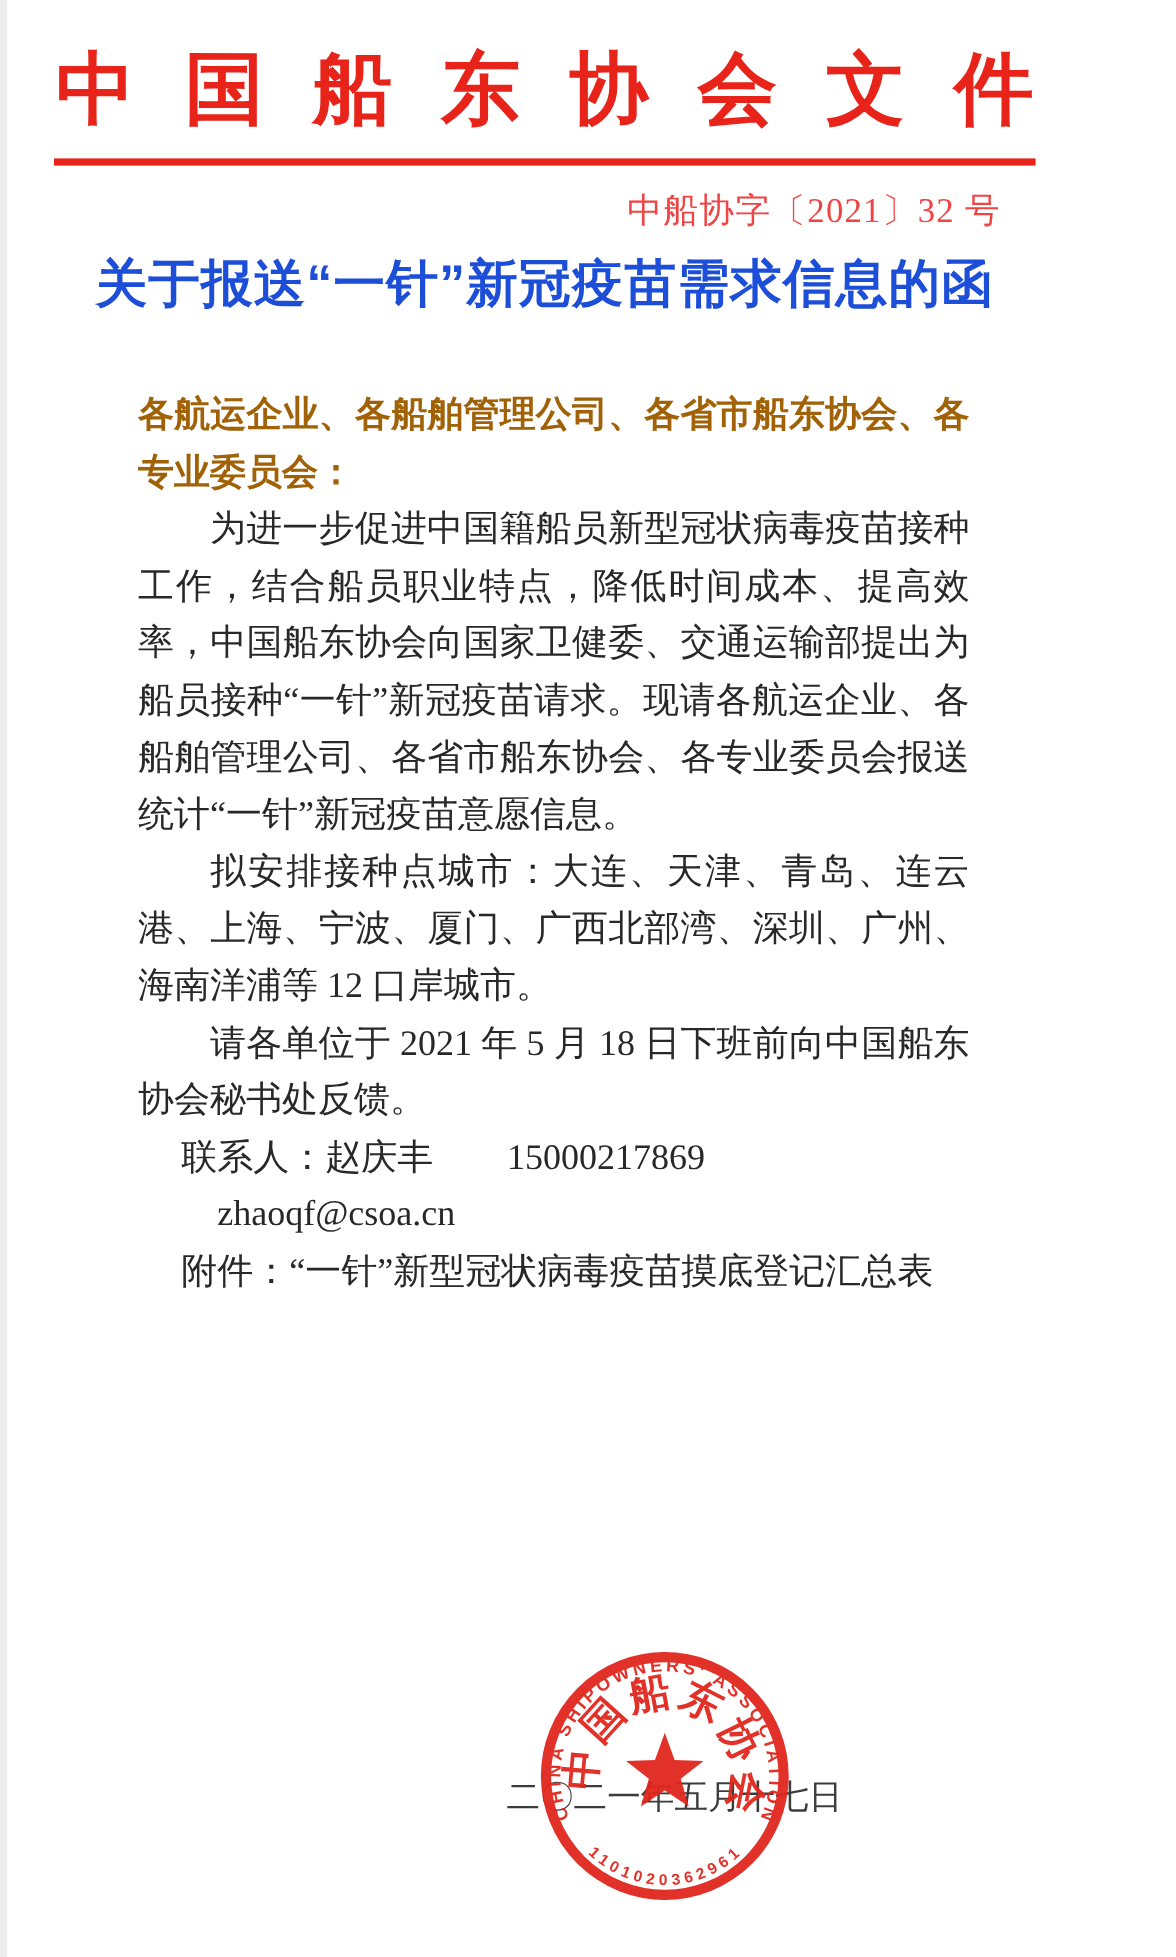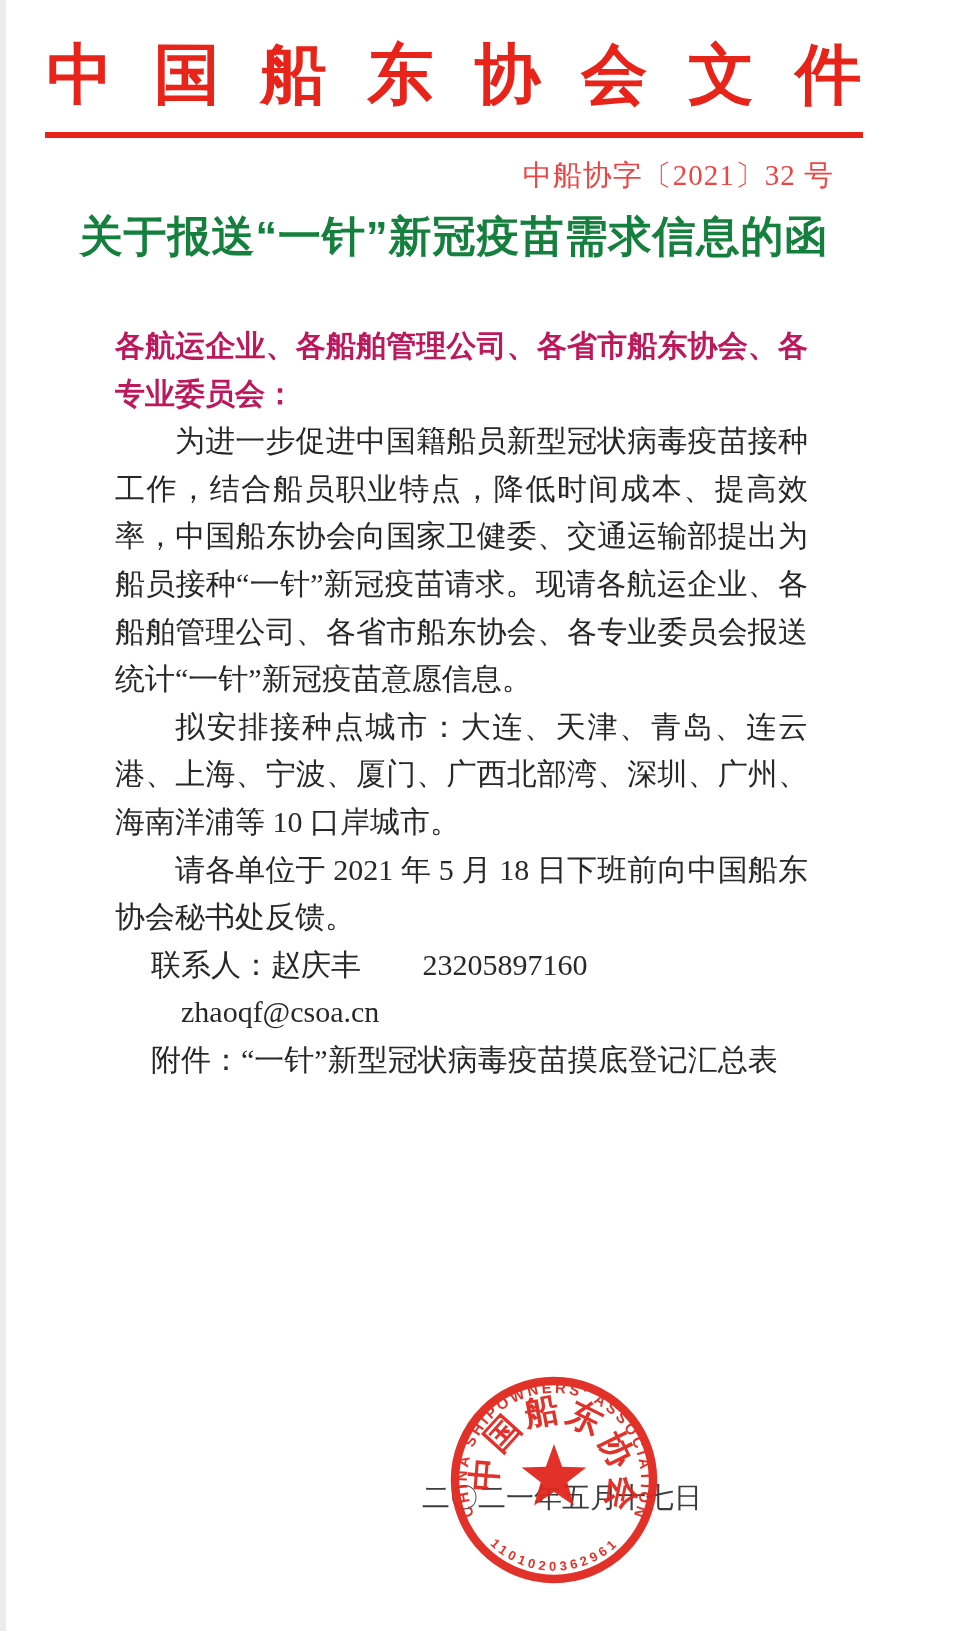--- a/index.html
+++ b/index.html
@@ -37,34 +37,34 @@
     font-size: 29px;
     color: #ef4444;
     letter-spacing: 1px;
   }
   .doc-title {
     margin-top: 12px;
     text-align: center;
     font-family: "Liberation Sans", "DejaVu Sans", sans-serif;
     font-weight: 700;
     font-size: 43px;
-    color: #15803d;
+    color: #1d4ed8;
     letter-spacing: 1px;
   }
   .body-block {
     margin: 56px 100px 0 115px;
     font-size: 30px;
     line-height: 47.6px;
     color: #282828;
     text-align: justify;
   }
   .salutation {
     font-family: "Liberation Sans", "DejaVu Sans", sans-serif;
     font-weight: 700;
-    color: #be185d;
+    color: #a16207;
   }
   .para { text-indent: 2em; }
   .minor-line { text-indent: 1.2em; text-align: left; }
   .contact-phone { display: inline-block; margin-left: 18px; }
   .contact-email { display: inline-block; margin-left: 30px; }
   .sign-date {
     position: absolute;
     left: 422px;
     top: 1479px;
     font-size: 28px;
@@ -102,28 +102,28 @@
 
   <div class="doc-number">中船协字〔2021〕32 号</div>
 
   <div class="doc-title">关于报送“一针”新冠疫苗需求信息的函</div>
 
   <div class="body-block">
     <div class="salutation">各航运企业、各船舶管理公司、各省市船东协会、各专业委员会：</div>
 
     <p class="para">为进一步促进中国籍船员新型冠状病毒疫苗接种工作，结合船员职业特点，降低时间成本、提高效率，中国船东协会向国家卫健委、交通运输部提出为船员接种“一针”新冠疫苗请求。现请各航运企业、各船舶管理公司、各省市船东协会、各专业委员会报送统计“一针”新冠疫苗意愿信息。</p>
 
-    <p class="para">拟安排接种点城市：大连、天津、青岛、连云港、上海、宁波、厦门、广西北部湾、深圳、广州、海南洋浦等 10 口岸城市。</p>
+    <p class="para">拟安排接种点城市：大连、天津、青岛、连云港、上海、宁波、厦门、广西北部湾、深圳、广州、海南洋浦等 12 口岸城市。</p>
 
 
     <p class="para">请各单位于 2021 年 5 月 18 日下班前向中国船东协会秘书处反馈。</p>
 
     <p class="minor-line">
       <span>联系人：赵庆丰</span>
-      <span class="contact-phone">23205897160</span>
+      <span class="contact-phone">15000217869</span>
       <span class="contact-email">zhaoqf@csoa.cn</span>
     </p>
 
     <p class="minor-line">附件：“一针”新型冠状病毒疫苗摸底登记汇总表</p>
   </div>
 
   <div class="sign-date">二〇二一年五月十七日</div>
 
   <svg class="seal" width="240" height="240" viewBox="0 0 240 240">
     <defs>

